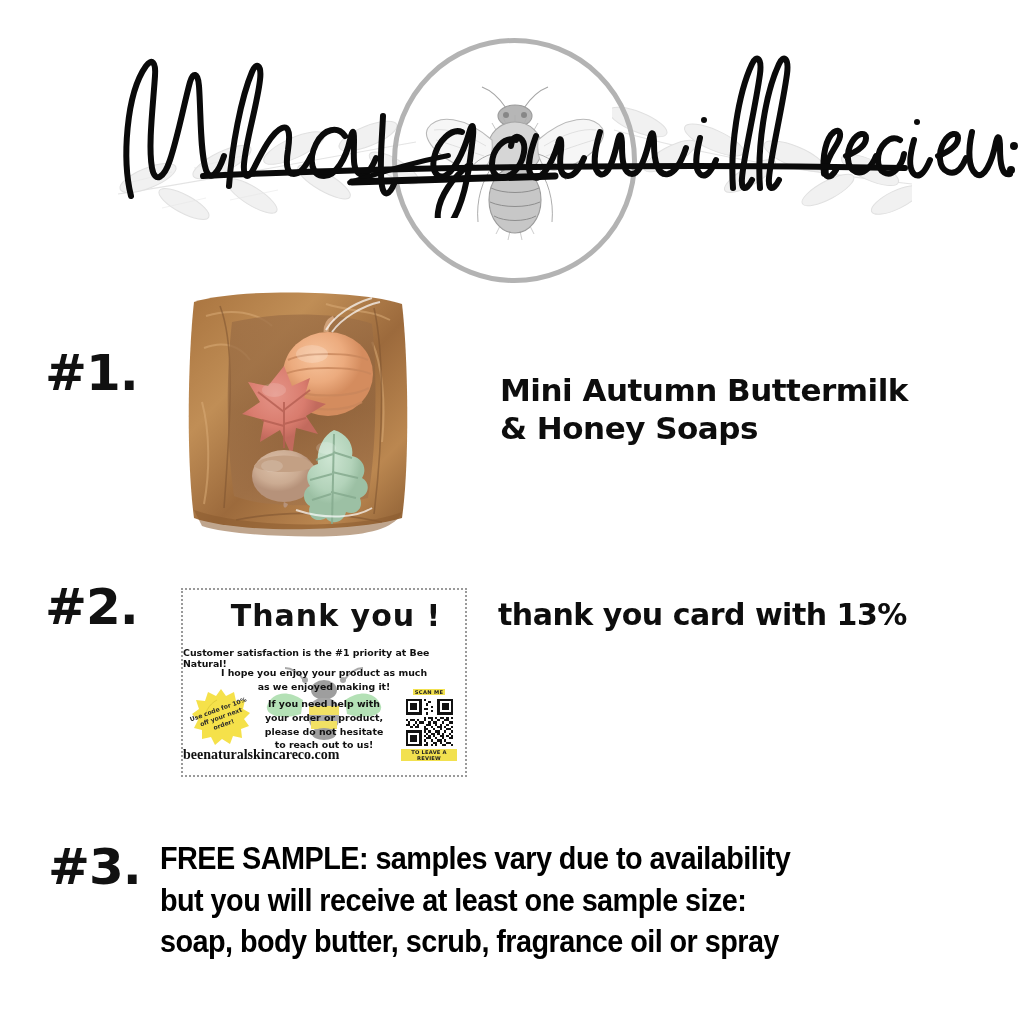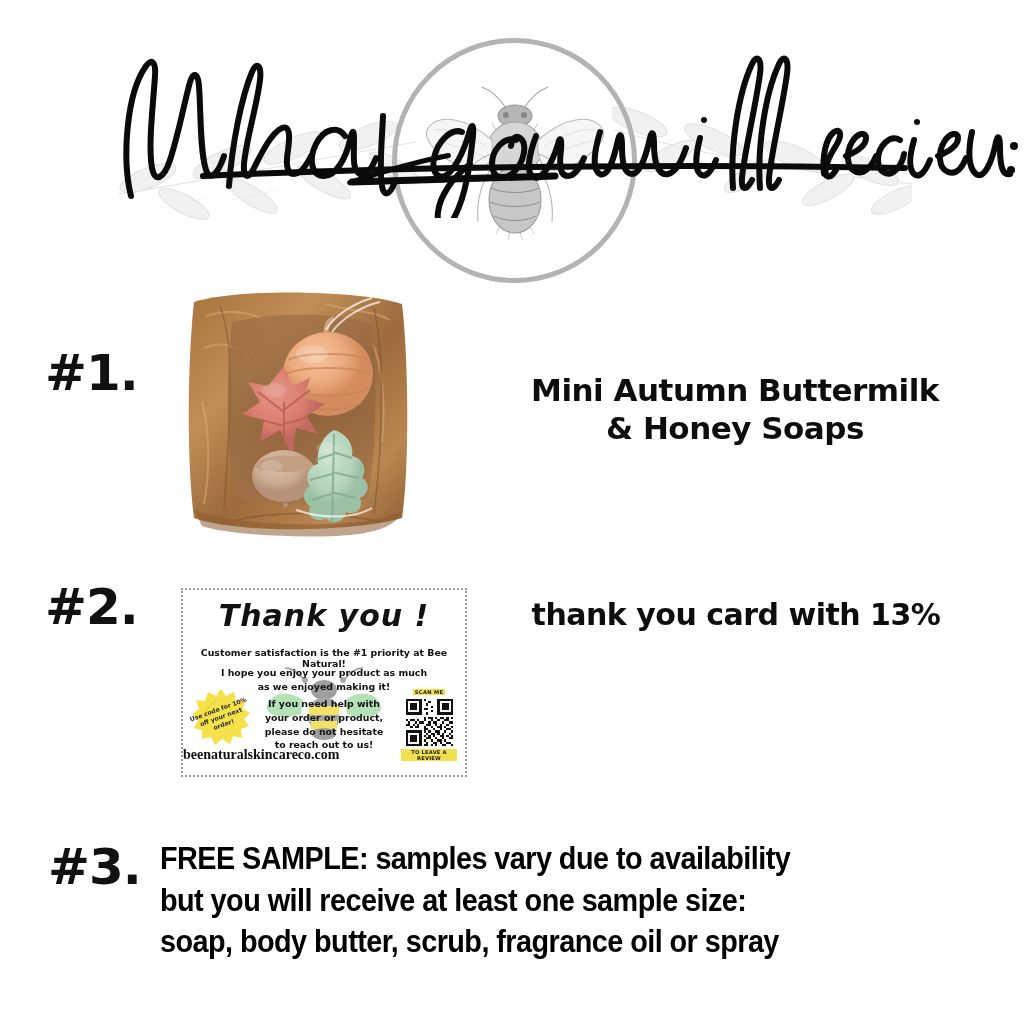--- a/index.html
+++ b/index.html
@@ -24,21 +24,21 @@
   .script svg{width:100%;height:100%;}
 
   
   .row{position:absolute;}
   .num{
     font-family:"DejaVu Sans",sans-serif;
     font-weight:700;color:#111;letter-spacing:-1px;
   }
   .rtext{
     font-family:"DejaVu Sans",sans-serif;
-    font-weight:700;color:#0d0d0d;text-align:center;
+    font-weight:700;color:#0d0d0d;text-align:left;
     line-height:1.22;letter-spacing:-.5px;
   }
 
   
   #num1{left:45px;top:344px;font-size:50px;}
   #soap-photo{position:absolute;left:176px;top:282px;width:244px;height:256px;}
   #text1{left:500px;top:372px;width:470px;font-size:31px;}
 
   
   #num2{left:45px;top:578px;font-size:50px;}
@@ -51,25 +51,25 @@
   #text3{left:160px;top:838px;width:800px;font-size:31px;text-align:left;line-height:1.34;
      font-family:"Liberation Sans Narrow","Liberation Sans",sans-serif;
      font-weight:700;letter-spacing:-.6px;transform:scaleX(.93);transform-origin:left top;}
 
   
   .bag{position:absolute;left:0;top:0;width:244px;height:256px;}
 
   
   .card-inner{position:relative;width:100%;height:100%;}
   .ty-title{
-    position:absolute;left:0;top:8px;width:100%;text-align:center;
-    font-family:"DejaVu Sans",sans-serif;font-weight:700;font-style:italic;
+    position:absolute;left:12px;top:8px;width:100%;text-align:center;
+    font-family:"DejaVu Sans",sans-serif;font-weight:700;
     font-size:30px;color:#111;letter-spacing:1px;
   }
-  .ty-line1{position:absolute;left:0;top:57px;width:100%;text-align:center;
+  .ty-line1{position:absolute;left:0;top:57px;width:100%;
     font-family:"DejaVu Sans",sans-serif;font-weight:700;font-size:9.4px;color:#111;}
   .ty-block{position:absolute;left:0;top:76px;width:100%;text-align:center;
     font-family:"DejaVu Sans",sans-serif;font-weight:700;font-size:9.4px;color:#111;
     line-height:1.45;}
   .ty-url{position:absolute;left:0;bottom:12px;width:100%;text-align:left;
     font-family:Liberation Serif, serif;font-weight:700;font-size:14px;color:#111;}
   .card-bee{position:absolute;left:50%;top:76px;transform:translateX(-50%);
     width:118px;height:80px;opacity:.85;z-index:0;}
   .ty-line1,.ty-block,.ty-title,.ty-url{z-index:2;}
   .badge{position:absolute;left:8px;top:98px;width:60px;height:58px;z-index:2;}

